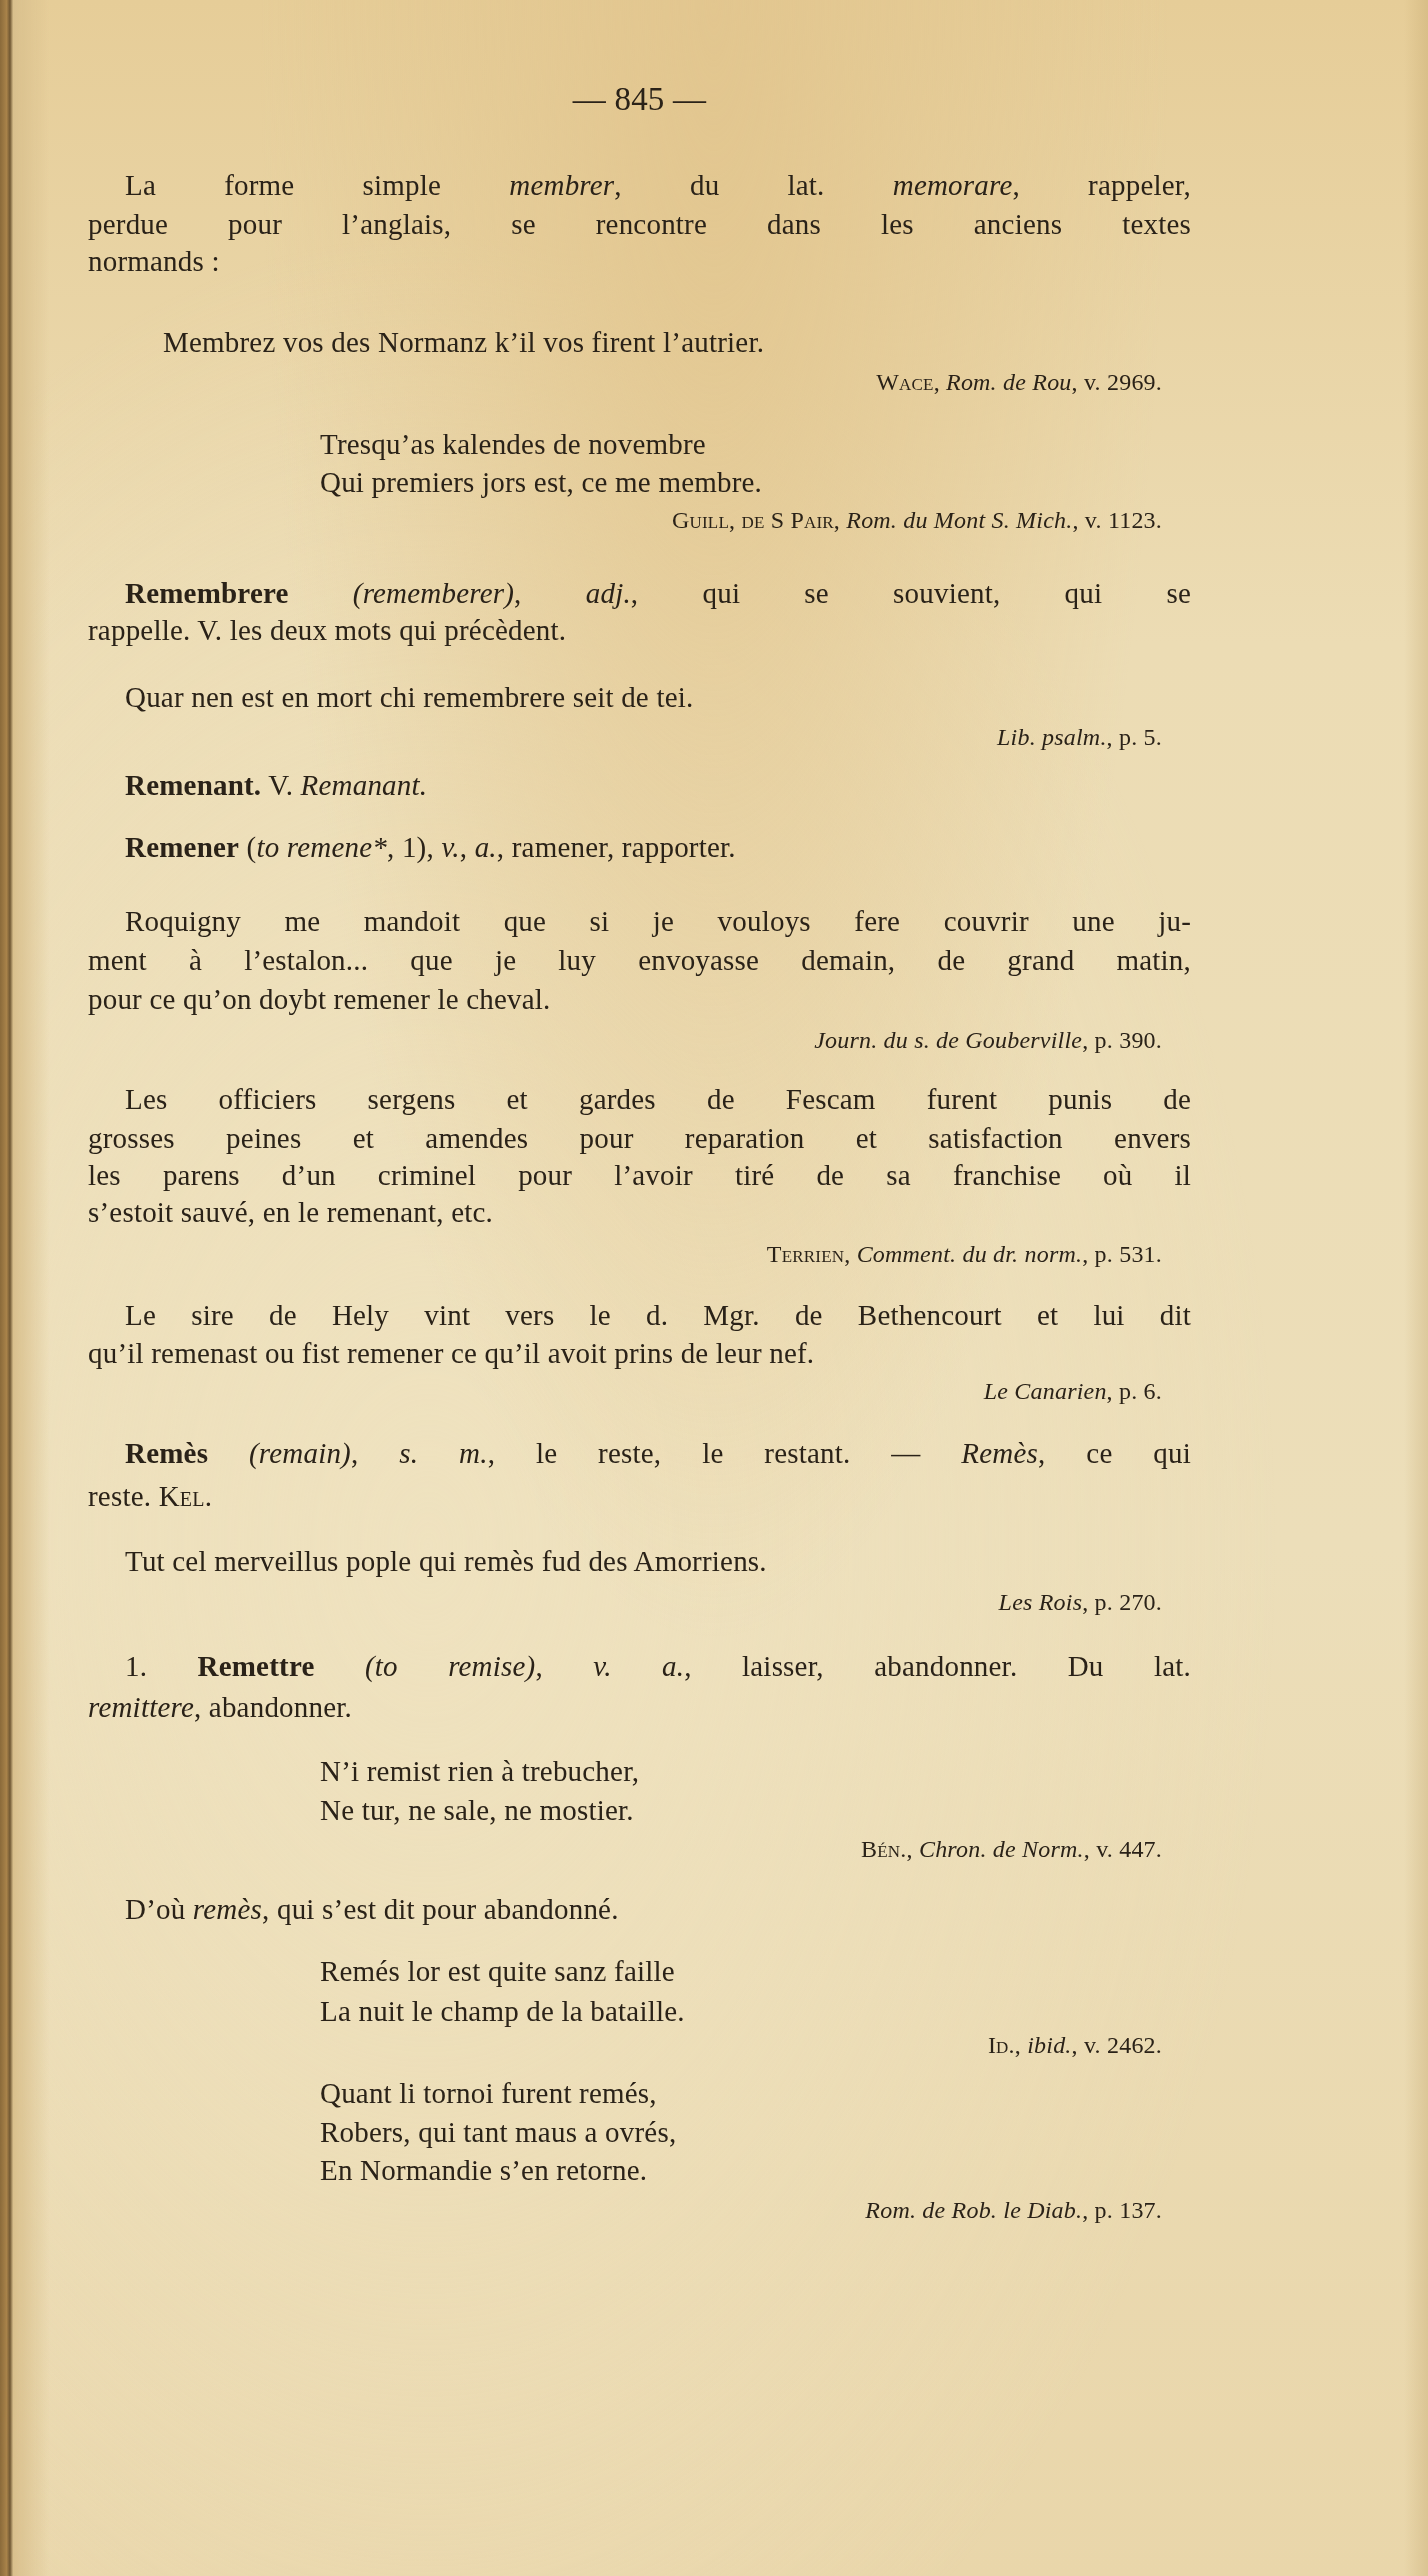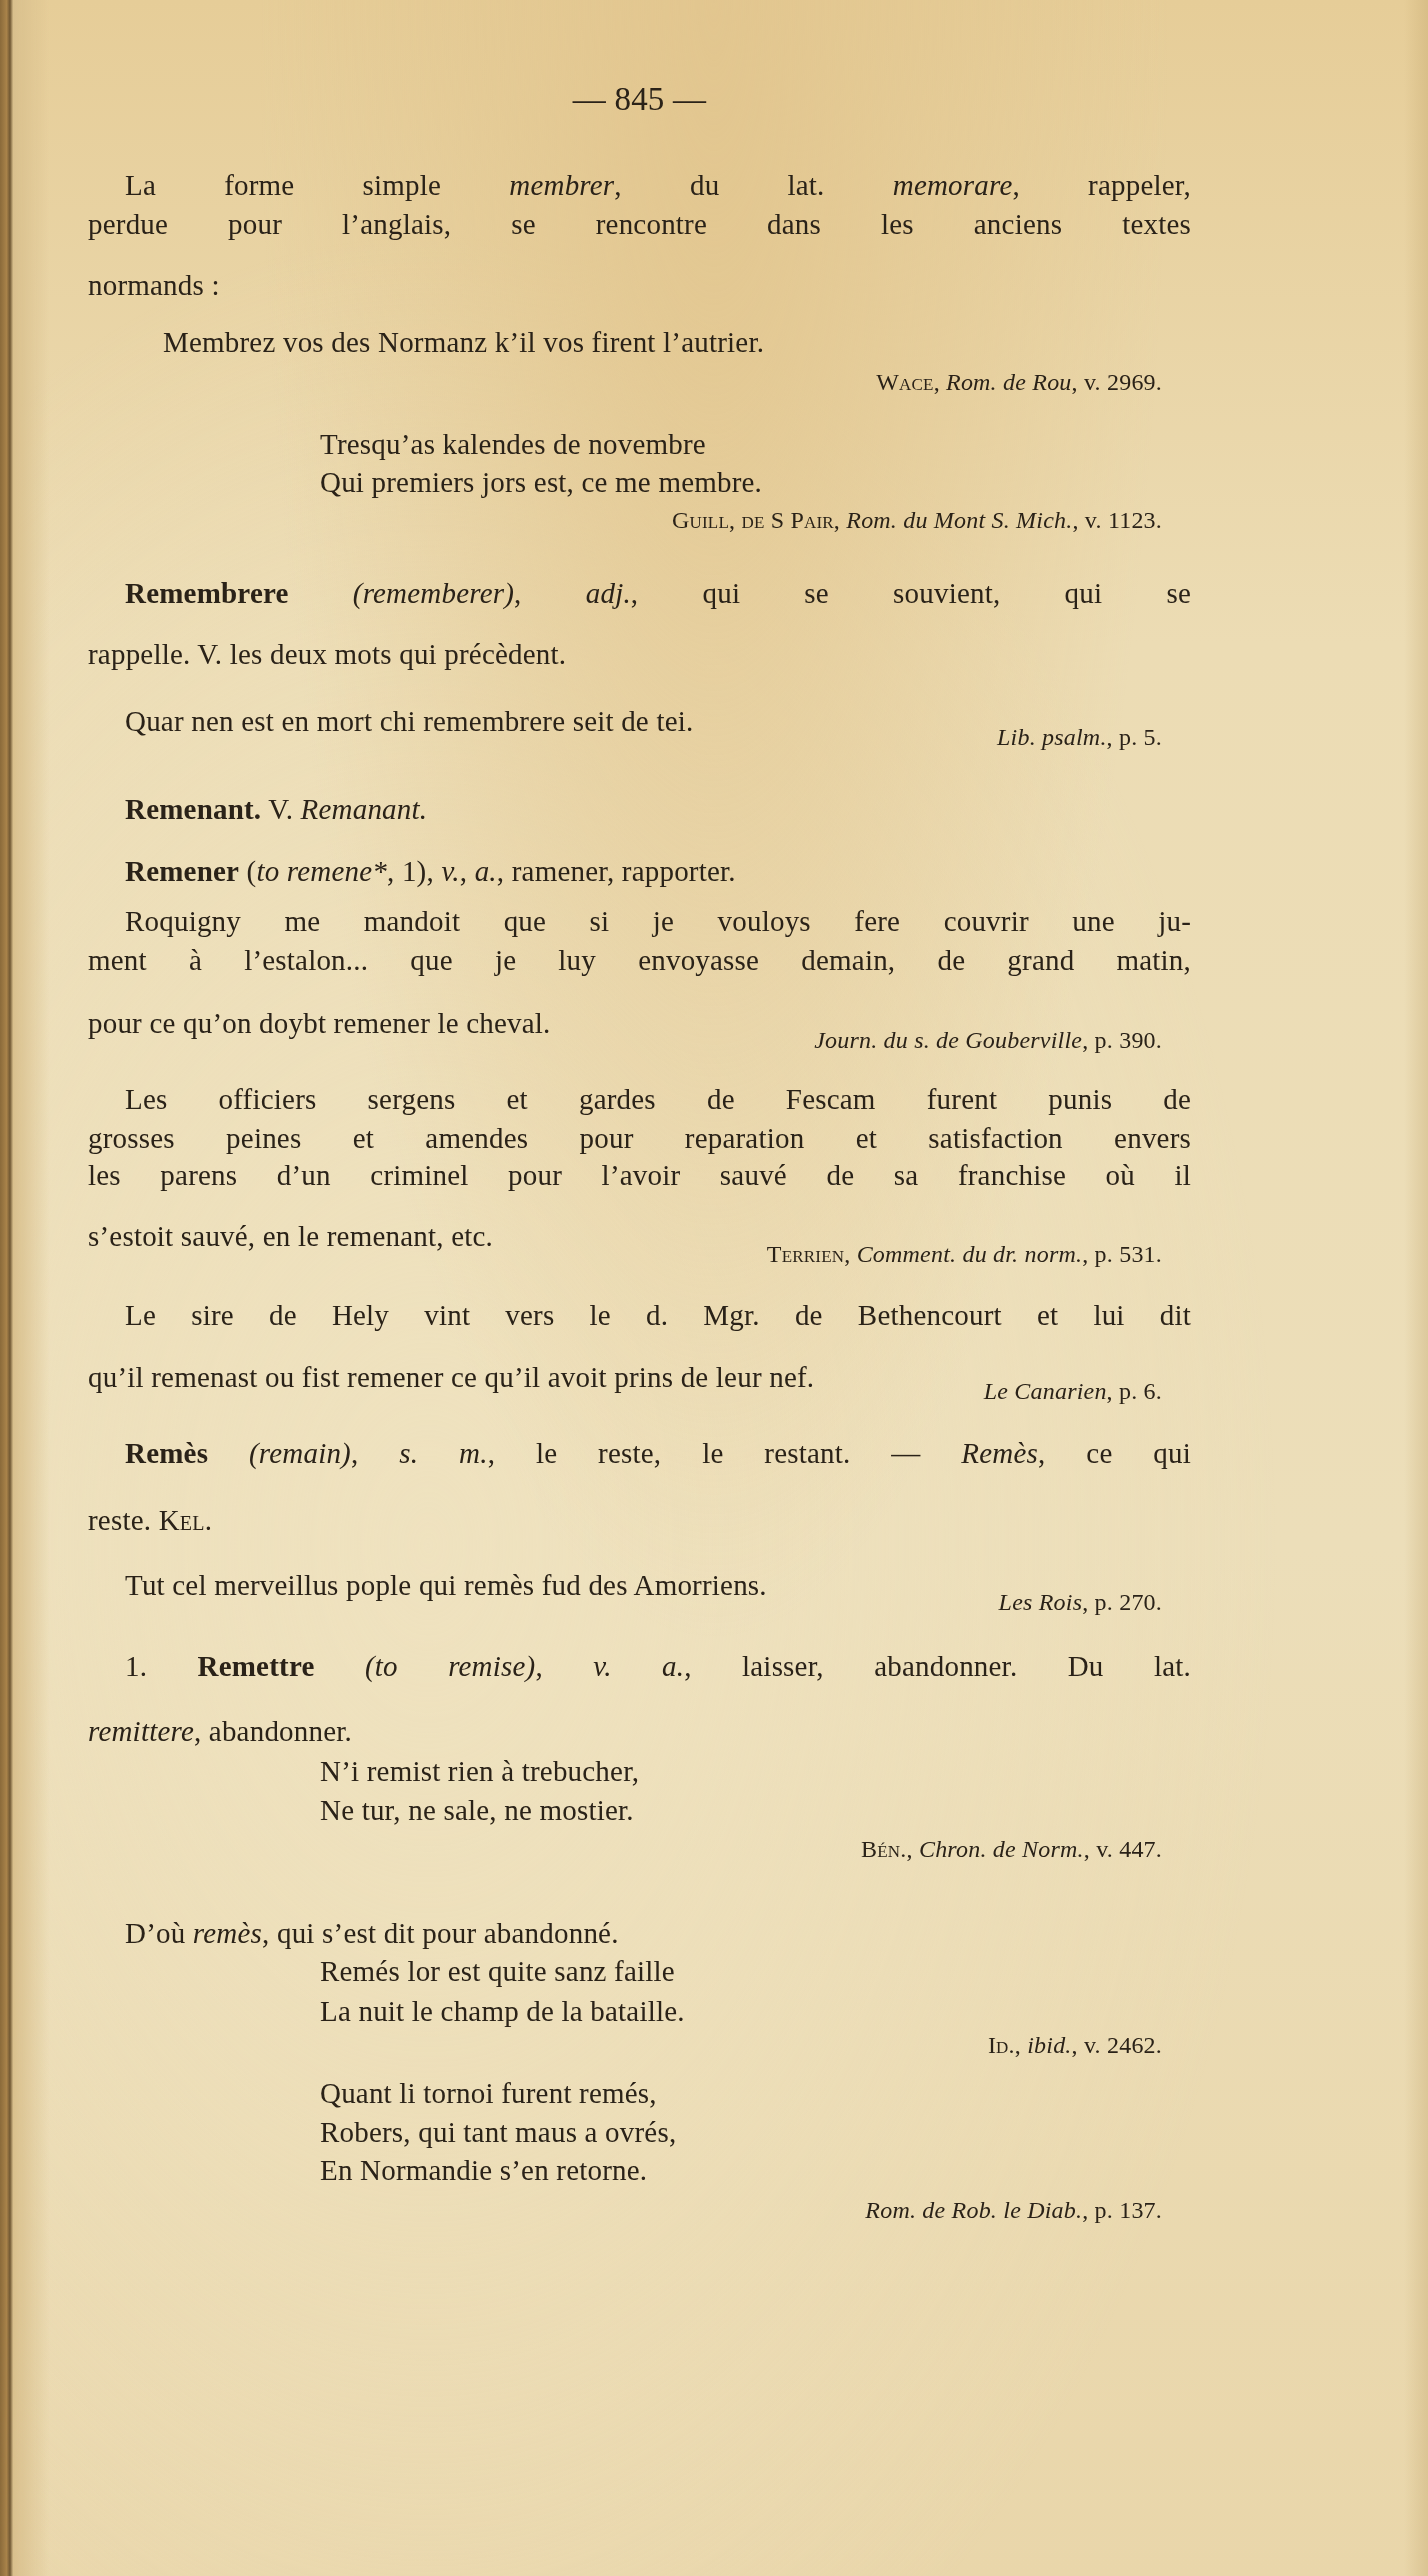--- a/index.html
+++ b/index.html
@@ -20,21 +20,21 @@
   }
   .line {
     position: absolute; white-space: nowrap; line-height: 1;
     font-size: 29px; letter-spacing: 0.2px;
   }
   .just {
     left: 88px; width: 1103px; text-align: justify; text-align-last: justify;
     white-space: normal;
   }
   .just.indent { left: 125px; width: 1066px; }
-  .last { left: 88px; margin-top: 24px; }
+  .last { left: 88px; }
   .last.indent { left: 125px; }
   .quote { left: 163px; }
   .verse { left: 320px; }
   .cite {
     font-size: 24px; text-align: center; right: 267px;
   }
   .pagenum { font-size: 33px; left: 0; width: 1279px; text-align: center; }
   .sc { font-variant: small-caps; }
   i, .it { }
   b, .bd { font-weight: bold; }
@@ -66,21 +66,21 @@
 
 <div class="line last indent" style="top:833px"><b>Remener</b><span> (</span><i>to remene*</i><span>, 1), </span><i>v.</i><span>, </span><i>a.</i><span>, ramener, rapporter.</span></div>
 
 <div class="line just indent" style="top:907px">Roquigny me mandoit que si je vouloys fere couvrir une ju-</div>
 <div class="line just" style="top:946px">ment à l’estalon... que je luy envoyasse demain, de grand matin,</div>
 <div class="line last" style="top:985px">pour ce qu’on doybt remener le cheval.</div>
 <div class="line cite" style="top:1028px"><i>Journ. du s. de Gouberville</i><span>, p. 390.</span></div>
 
 <div class="line just indent" style="top:1085px">Les officiers sergens et gardes de Fescam furent punis de</div>
 <div class="line just" style="top:1124px">grosses peines et amendes pour reparation et satisfaction envers</div>
-<div class="line just" style="top:1161px">les parens d’un criminel pour l’avoir sauvé de sa franchise où il</div>
+<div class="line just" style="top:1161px">les parens d’un criminel pour l’avoir tiré de sa franchise où il</div>
 <div class="line last" style="top:1198px">s’estoit sauvé, en le remenant, etc.</div>
 <div class="line cite" style="top:1242px"><span class="sc">Terrien</span><span>, </span><i>Comment. du dr. norm.</i><span>, p. 531.</span></div>
 
 <div class="line just indent" style="top:1301px">Le sire de Hely vint vers le d. Mgr. de Bethencourt et lui dit</div>
 <div class="line last" style="top:1339px">qu’il remenast ou fist remener ce qu’il avoit prins de leur nef.</div>
 <div class="line cite" style="top:1379px"><i>Le Canarien</i><span>, p. 6.</span></div>
 
 <div class="line just indent" style="top:1439px"><b>Remès</b> <i>(remain)</i>, <i>s. m.</i><span>, le reste, le restant. — </span><i>Remès</i><span>, ce qui</span></div>
 <div class="line last" style="top:1482px"><span>reste. </span><span class="sc">Kel.</span></div>
 <div class="line last indent" style="top:1547px">Tut cel merveillus pople qui remès fud des Amorriens.</div>

